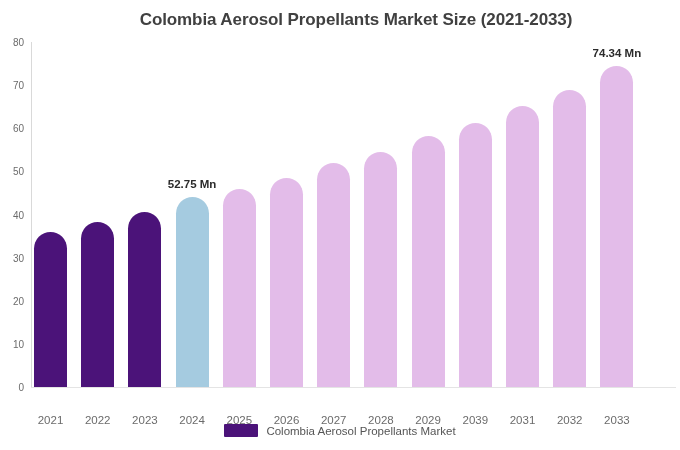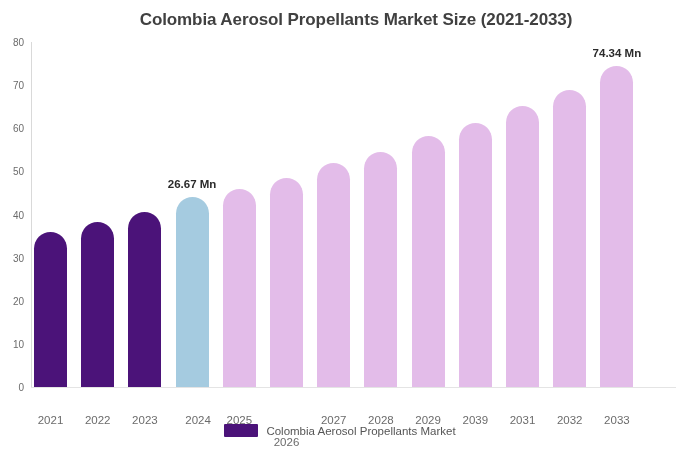--- a/index.html
+++ b/index.html
@@ -156,21 +156,21 @@
           <div class="bar" style="height: 155.25px; background: rgb(75, 19, 121);"></div>
         </div>
         <div class="bar-slot" style="left: 50.2px; height: 165.169px;">
           <div class="bar" style="height: 165.169px; background: rgb(75, 19, 121);"></div>
         </div>
         <div class="bar-slot" style="left: 97.4px; height: 175.088px;">
           <div class="bar" style="height: 175.088px; background: rgb(75, 19, 121);"></div>
         </div>
         <div class="bar-slot" style="left: 144.6px; height: 189.879px;">
           <div class="bar" style="height: 189.879px; background: rgb(165, 203, 224);"></div>
-          <div class="bar-label">26.67 Mn</div>
+          <div class="bar-label">52.75 Mn</div>
         </div>
         <div class="bar-slot" style="left: 191.8px; height: 198.375px;">
           <div class="bar" style="height: 198.375px; background: rgb(227, 188, 233);"></div>
         </div>
         <div class="bar-slot" style="left: 239px; height: 209.156px;">
           <div class="bar" style="height: 209.156px; background: rgb(227, 188, 233);"></div>
         </div>
         <div class="bar-slot" style="left: 286.2px; height: 224.25px;">
           <div class="bar" style="height: 224.25px; background: rgb(227, 188, 233);"></div>
         </div>
@@ -191,23 +191,23 @@
         </div>
         <div class="bar-slot" style="left: 569.4px; height: 320.591px;">
           <div class="bar" style="height: 320.591px; background: rgb(227, 188, 233);"></div>
           <div class="bar-label">74.34 Mn</div>
         </div>
       </div>
     <div id="x-ticks">
         <div class="x-tick" style="left: 3px; width: 33px;">2021</div>
         <div class="x-tick" style="left: 50.2px; width: 33px;">2022</div>
         <div class="x-tick" style="left: 97.4px; width: 33px;">2023</div>
-        <div class="x-tick" style="left: 144.6px; width: 33px; margin-left: 6px;">2024</div>
+        <div class="x-tick" style="left: 144.6px; width: 33px;">2024</div>
         <div class="x-tick" style="left: 191.8px; width: 33px;">2025</div>
-        <div class="x-tick" style="left: 239px; width: 33px; margin-top: 22px;">2026</div>
+        <div class="x-tick" style="left: 239px; width: 33px;">2026</div>
         <div class="x-tick" style="left: 286.2px; width: 33px;">2027</div>
         <div class="x-tick" style="left: 333.4px; width: 33px;">2028</div>
         <div class="x-tick" style="left: 380.6px; width: 33px;">2029</div>
         <div class="x-tick" style="left: 427.8px; width: 33px;">2039</div>
         <div class="x-tick" style="left: 475px; width: 33px;">2031</div>
         <div class="x-tick" style="left: 522.2px; width: 33px;">2032</div>
         <div class="x-tick" style="left: 569.4px; width: 33px;">2033</div>
       </div>
   </div>
 

